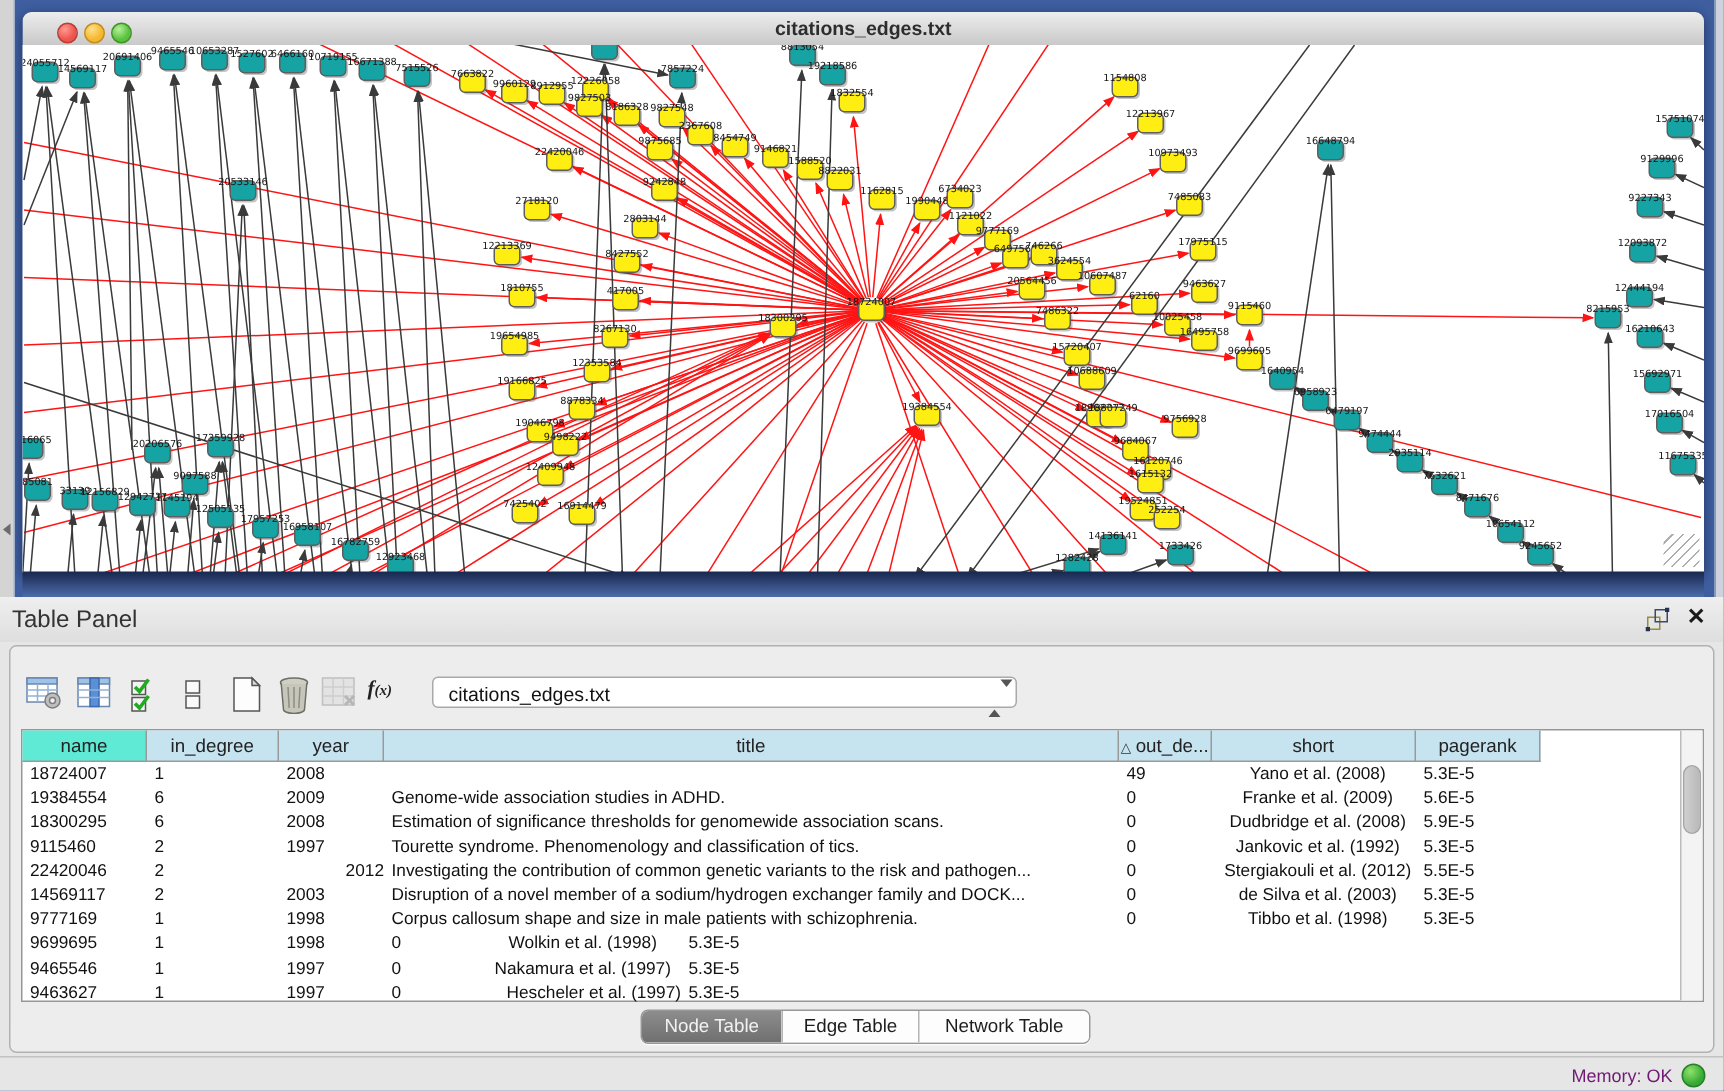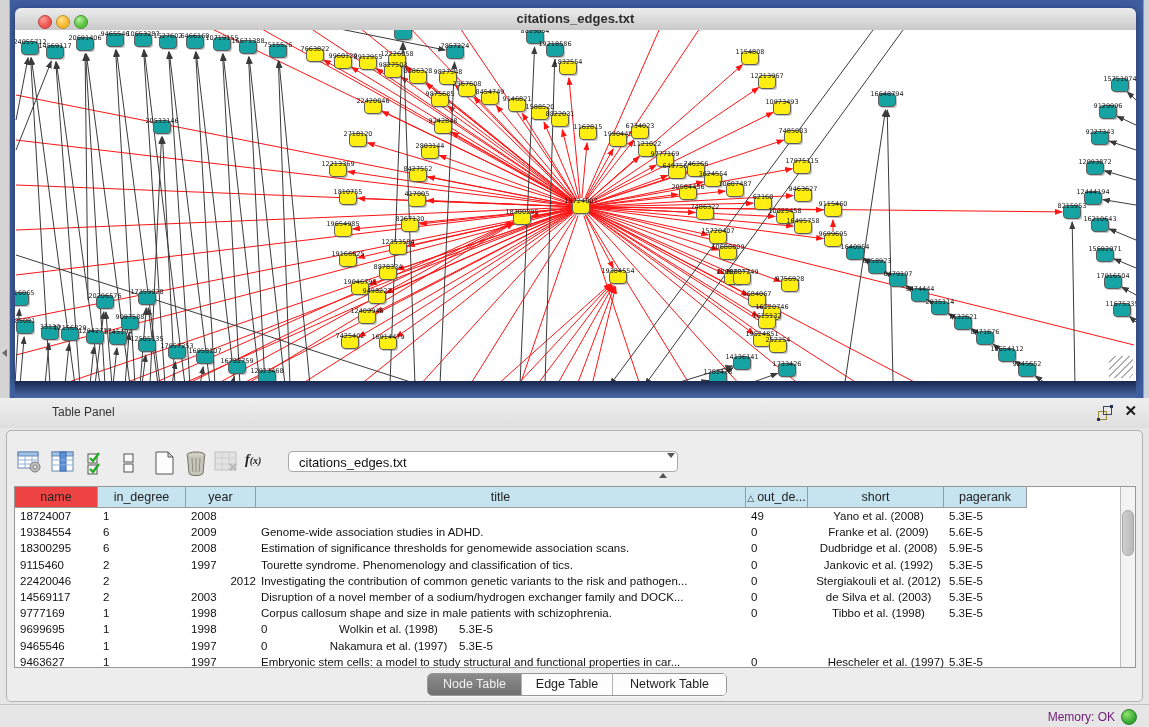--- a/index.html
+++ b/index.html
@@ -19,39 +19,39 @@
   .tl.red{left:23px;background:radial-gradient(circle at 35% 30%,#ff9a90,#ee544e 60%);border:1px solid #b83f38;}
   .tl.yel{left:41px;background:radial-gradient(circle at 35% 30%,#ffe08a,#f5b72e 60%);border:1px solid #c08d1e;}
   .tl.grn{left:59px;background:radial-gradient(circle at 35% 30%,#b6f09a,#58c23e 60%);border:1px solid #3f9427;}
   .canvas{position:absolute;left:0;top:22px;width:1121px;height:352px;background:#ffffff;overflow:hidden;}
   .win-bottom{position:absolute;left:15px;top:381px;width:1121px;height:17px;
               background:linear-gradient(#18274e,#4d6ca9);}
   .resize-grip{position:absolute;right:3px;bottom:4px;width:24px;height:22px;
      background:repeating-linear-gradient(135deg,transparent 0 4px,#9a9a9a 4px 5px);opacity:.8;}
   
   .tp-header{position:absolute;left:0;top:398px;width:1149px;height:30px;background:linear-gradient(#efefef,#dedede);}
-  .tp-title{position:absolute;left:8px;top:7px;font-size:12px;color:#333;margin-left:44px;}
+  .tp-title{position:absolute;left:8px;top:7px;font-size:16px;color:#333;}
   .tp-float{position:absolute;right:36px;top:7px;width:16px;height:16px;cursor:pointer;}
   .tp-close{position:absolute;right:12px;top:4px;font-size:15px;font-weight:bold;color:#1a1a1a;cursor:pointer;}
   .tp-body{position:absolute;left:6px;top:430px;width:1135px;height:270px;background:#ededed;
            border:1px solid #b2b2b2;border-radius:5px;}
   
   .tb-icon{position:absolute;top:450px;cursor:pointer;}
   .combo{position:absolute;left:288px;top:451px;width:390px;height:21px;background:#fff;border:1px solid #a9a9a9;
          border-radius:4px;font-size:13px;color:#111;line-height:21px;padding-left:10px;box-sizing:border-box;cursor:pointer;}
   .combo-stepper{position:absolute;right:8px;top:3px;width:10px;height:15px;}
   .combo-stepper .up{width:0;height:0;border-left:4px solid transparent;border-right:4px solid transparent;border-bottom:5px solid #555;margin-bottom:3px;}
   .combo-stepper .dn{width:0;height:0;border-left:4px solid transparent;border-right:4px solid transparent;border-top:5px solid #555;}
   
   .table-wrap{position:absolute;left:14px;top:486px;width:1122px;height:182px;background:#fff;border:1px solid #979797;box-sizing:border-box;}
   .thead{position:absolute;left:0;top:0;height:21px;width:1106px;display:flex;}
   .th{height:21px;box-sizing:border-box;border-right:1px solid #9a9a9a;border-bottom:1px solid #9a9a9a;
       background:#c6e3f0;font-size:12.5px;color:#222;text-align:center;line-height:20px;
       overflow:hidden;white-space:nowrap;cursor:pointer;}
-  .th.gray{background:#ef4444;}
+  .th.gray{background:#5eead4;}
   .th .sort{font-size:9px;margin-right:3px;color:#333;}
   .tbody{position:absolute;left:0;top:21px;width:1106px;}
   .tr{display:flex;height:16.2px;cursor:default;}
   .td{font-size:11.5px;color:#111;line-height:16.2px;padding-left:5px;box-sizing:border-box;
       overflow:hidden;white-space:nowrap;}
   .vscroll{position:absolute;right:0;top:0;width:14px;height:180px;background:#f3f3f3;border-left:1px solid #bbb;}
   .vthumb{position:absolute;left:1px;top:23px;width:10px;height:44px;background:linear-gradient(90deg,#cfcfcf,#b9b9b9);
           border:1px solid #a5a5a5;border-radius:6px;cursor:pointer;}
   
   .tabs{position:absolute;left:427px;top:673px;height:21px;display:flex;border:1px solid #989898;border-radius:5px;
@@ -814,21 +814,20 @@
           <div class="td" style="width: 88px; text-align: left;">1</div>
           <div class="td" style="width: 70px; text-align: left;">1997</div>
           <div class="td" style="width: 62px; text-align: left;">0</div>
           <div class="td" style="width: 136px; text-align: center;">Nakamura et al. (1997)</div>
           <div class="td" style="width: 83px; text-align: left;">5.3E-5</div>
         </div>
         <div class="tr">
           <div class="td" style="width: 83px; text-align: left;">9463627</div>
           <div class="td" style="width: 88px; text-align: left;">1</div>
           <div class="td" style="width: 70px; text-align: left;">1997</div>
-          <div class="td" style="width: 490px; text-align: left;">Embryonic stem cells: a model to study structural and functional properties in car...</div>
           <div class="td" style="width: 62px; text-align: left;">0</div>
           <div class="td" style="width: 136px; text-align: right;">Hescheler et al. (1997)</div>
           <div class="td" style="width: 83px; text-align: left;">5.3E-5</div>
         </div>
       </div>
     <div class="vscroll">
       <div class="vthumb"></div>
     </div>
   </div>
 

